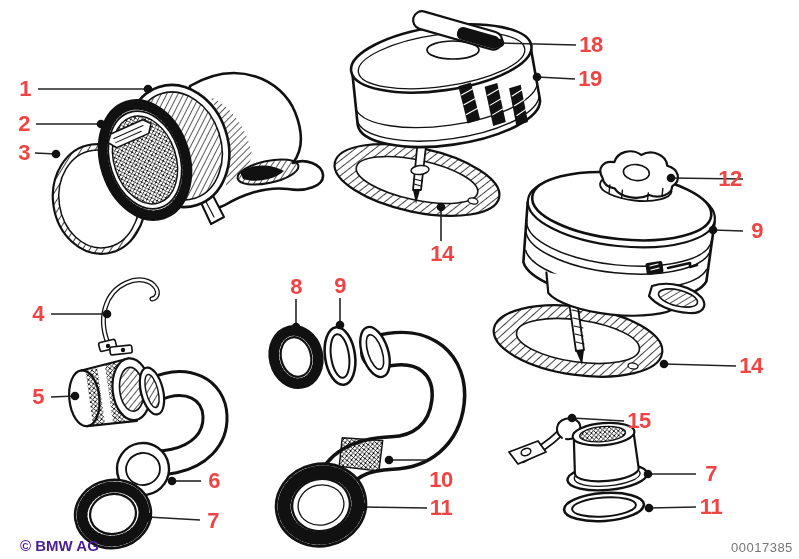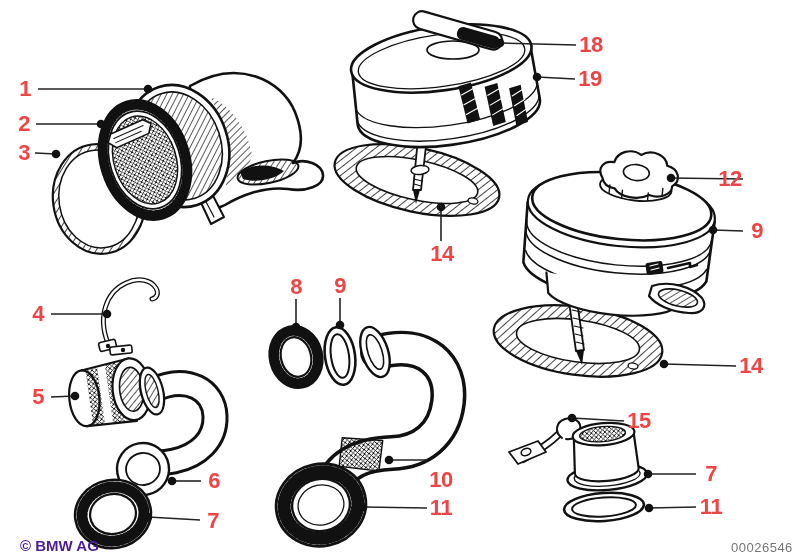--- a/index.html
+++ b/index.html
@@ -284,14 +284,14 @@
   <div class="callout" style="left:757px;top:231px">9</div>
   <div class="callout" style="left:442px;top:254px">14</div>
   <div class="callout" style="left:751px;top:366px">14</div>
   <div class="callout" style="left:639px;top:421px">15</div>
   <div class="callout" style="left:711px;top:474px">7</div>
   <div class="callout" style="left:711px;top:507px">11</div>
   <div class="callout" style="left:591px;top:45px">18</div>
   <div class="callout" style="left:590px;top:79px">19</div>
 
   <div class="copyright">© BMW AG</div>
-  <div class="docnum">00026546</div>
+  <div class="docnum">00017385</div>
 </div>
 
 </body></html>

